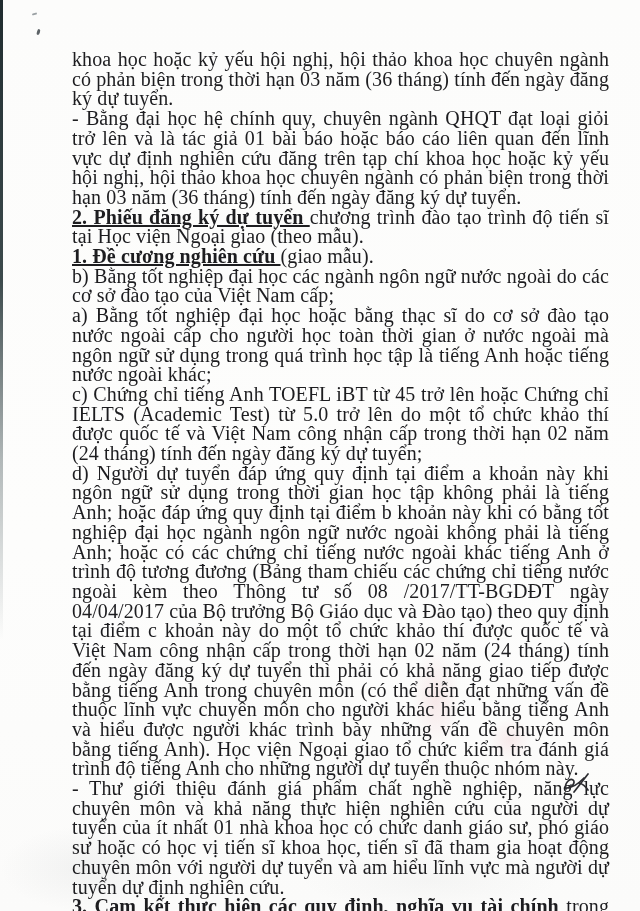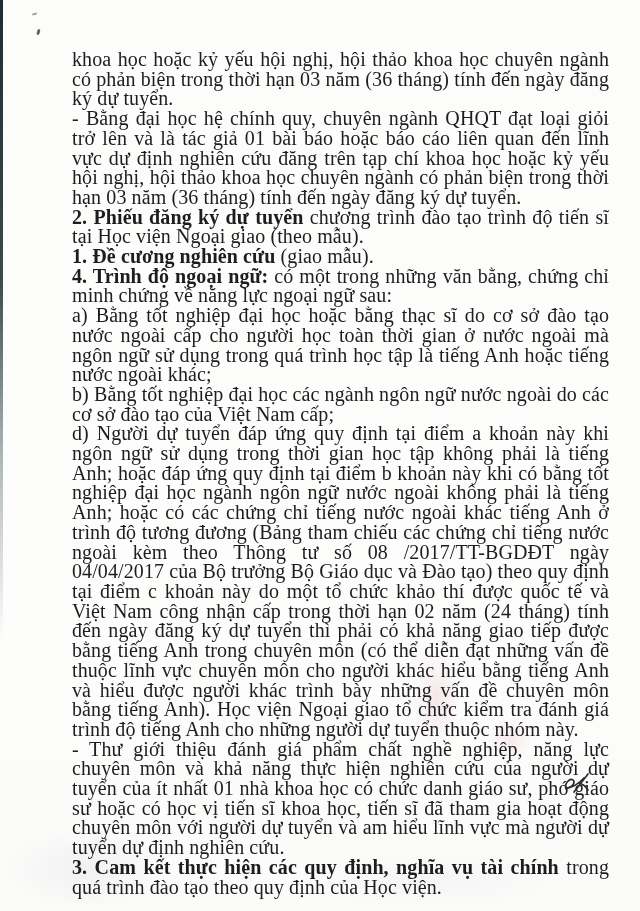--- a/index.html
+++ b/index.html
@@ -53,21 +53,21 @@
   .text-block {
     position: absolute;
     left: 72px; top: 50px; width: 537px;
     color: #1d1d20;
     font-size: 20px;
     line-height: 19.7px;
     text-align: justify;
     letter-spacing: 0.1px;
   }
   .text-block p { margin: 0; }
-  .text-block b { font-weight: bold; }
+  .text-block b { font-weight: bold; text-decoration: underline; }
   .initial-mark {
     position: absolute; left: 560px; top: 770px; width: 40px; height: 28px;
   }
   .initial-mark path {
     fill: none; stroke: #2b2b30; stroke-width: 1.7;
     stroke-linecap: round; stroke-linejoin: round;
   }
 </style>
 </head>
 <body>
@@ -85,26 +85,26 @@
   <main class="text-block">
 
     <p><span>khoa học hoặc kỷ yếu hội nghị, hội thảo khoa học chuyên ngành có phản biện trong thời hạn 03 năm (36 tháng) tính đến ngày đăng ký dự tuyển.</span></p>
 
     <p><span>- Bằng đại học hệ chính quy, chuyên ngành QHQT đạt loại giỏi trở lên và là tác giả 01 bài báo hoặc báo cáo liên quan đến lĩnh vực dự định nghiên cứu đăng trên tạp chí khoa học hoặc kỷ yếu hội nghị, hội thảo khoa học chuyên ngành có phản biện trong thời hạn 03 năm (36 tháng) tính đến ngày đăng ký dự tuyển.</span></p>
 
     <p><b>2. Phiếu đăng ký dự tuyển </b><span>chương trình đào tạo trình độ tiến sĩ tại Học viện Ngoại giao (theo mẫu).</span></p>
 
     <p><b>1. Đề cương nghiên cứu </b><span>(giao mẫu).</span></p>
 
-    <p><b>4. Trình độ ngoại ngữ: </b><span>có một trong những văn bằng, chứng chỉ minh chứng về năng lực ngoại ngữ sau:</span></p>
+
+    <p><span>b) Bằng tốt nghiệp đại học các ngành ngôn ngữ nước ngoài do các cơ sở đào tạo của Việt Nam cấp;</span></p>
 
     <p><span>a) Bằng tốt nghiệp đại học hoặc bằng thạc sĩ do cơ sở đào tạo nước ngoài cấp cho người học toàn thời gian ở nước ngoài mà ngôn ngữ sử dụng trong quá trình học tập là tiếng Anh hoặc tiếng nước ngoài khác;</span></p>
 
-    <p><span>b) Bằng tốt nghiệp đại học các ngành ngôn ngữ nước ngoài do các cơ sở đào tạo của Việt Nam cấp;</span></p>
-
+    <p><span>c) Chứng chỉ tiếng Anh TOEFL iBT từ 45 trở lên hoặc Chứng chỉ IELTS (Academic Test) từ 5.0 trở lên do một tổ chức khảo thí được quốc tế và Việt Nam công nhận cấp trong thời hạn 02 năm (24 tháng) tính đến ngày đăng ký dự tuyển;</span></p>
 
     <p><span>d) Người dự tuyển đáp ứng quy định tại điểm a khoản này khi ngôn ngữ sử dụng trong thời gian học tập không phải là tiếng Anh; hoặc đáp ứng quy định tại điểm b khoản này khi có bằng tốt nghiệp đại học ngành ngôn ngữ nước ngoài không phải là tiếng Anh; hoặc có các chứng chỉ tiếng nước ngoài khác tiếng Anh ở trình độ tương đương (Bảng tham chiếu các chứng chỉ tiếng nước ngoài kèm theo Thông tư số 08 /2017/TT-BGDĐT ngày 04/04/2017 của Bộ trưởng Bộ Giáo dục và Đào tạo) theo quy định tại điểm c khoản này do một tổ chức khảo thí được quốc tế và Việt Nam công nhận cấp trong thời hạn 02 năm (24 tháng) tính đến ngày đăng ký dự tuyển thì phải có khả năng giao tiếp được bằng tiếng Anh trong chuyên môn (có thể diễn đạt những vấn đề thuộc lĩnh vực chuyên môn cho người khác hiểu bằng tiếng Anh và hiểu được người khác trình bày những vấn đề chuyên môn bằng tiếng Anh). Học viện Ngoại giao tổ chức kiểm tra đánh giá trình độ tiếng Anh cho những người dự tuyển thuộc nhóm này.</span></p>
 
 
     <p><span>- Thư giới thiệu đánh giá phẩm chất nghề nghiệp, năng lực chuyên môn và khả năng thực hiện nghiên cứu của người dự tuyển của ít nhất 01 nhà khoa học có chức danh giáo sư, phó giáo sư hoặc có học vị tiến sĩ khoa học, tiến sĩ đã tham gia hoạt động chuyên môn với người dự tuyển và am hiểu lĩnh vực mà người dự tuyển dự định nghiên cứu.</span></p>
 
 
     <p><b>3. Cam kết thực hiện các quy định, nghĩa vụ tài chính </b><span>trong quá trình đào tạo theo quy định của Học viện.</span></p>
 
   </main>

